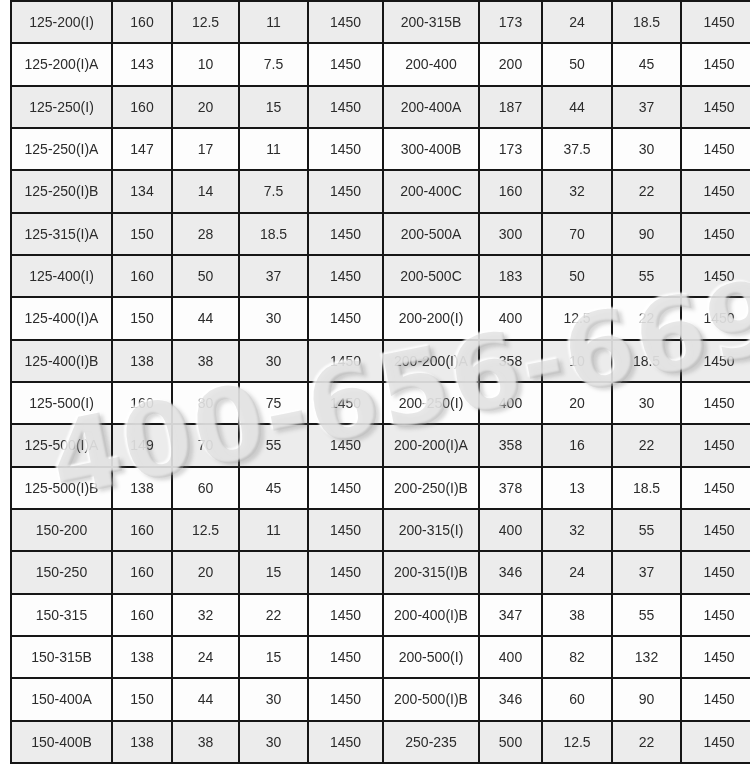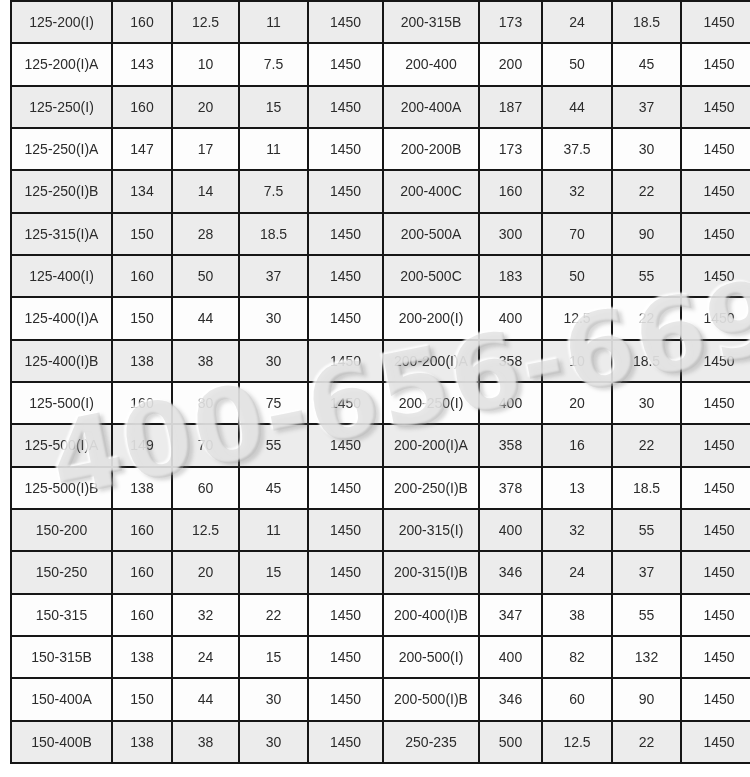--- a/index.html
+++ b/index.html
@@ -111,21 +111,21 @@
           <td>44</td>
           <td>37</td>
           <td>1450</td>
         </tr>
         <tr>
           <td>125-250(I)A</td>
           <td>147</td>
           <td>17</td>
           <td>11</td>
           <td>1450</td>
-          <td>200-200B</td>
+          <td>300-400B</td>
           <td>173</td>
           <td>37.5</td>
           <td>30</td>
           <td>1450</td>
         </tr>
         <tr class="alt">
           <td>125-250(I)B</td>
           <td>134</td>
           <td>14</td>
           <td>7.5</td>

